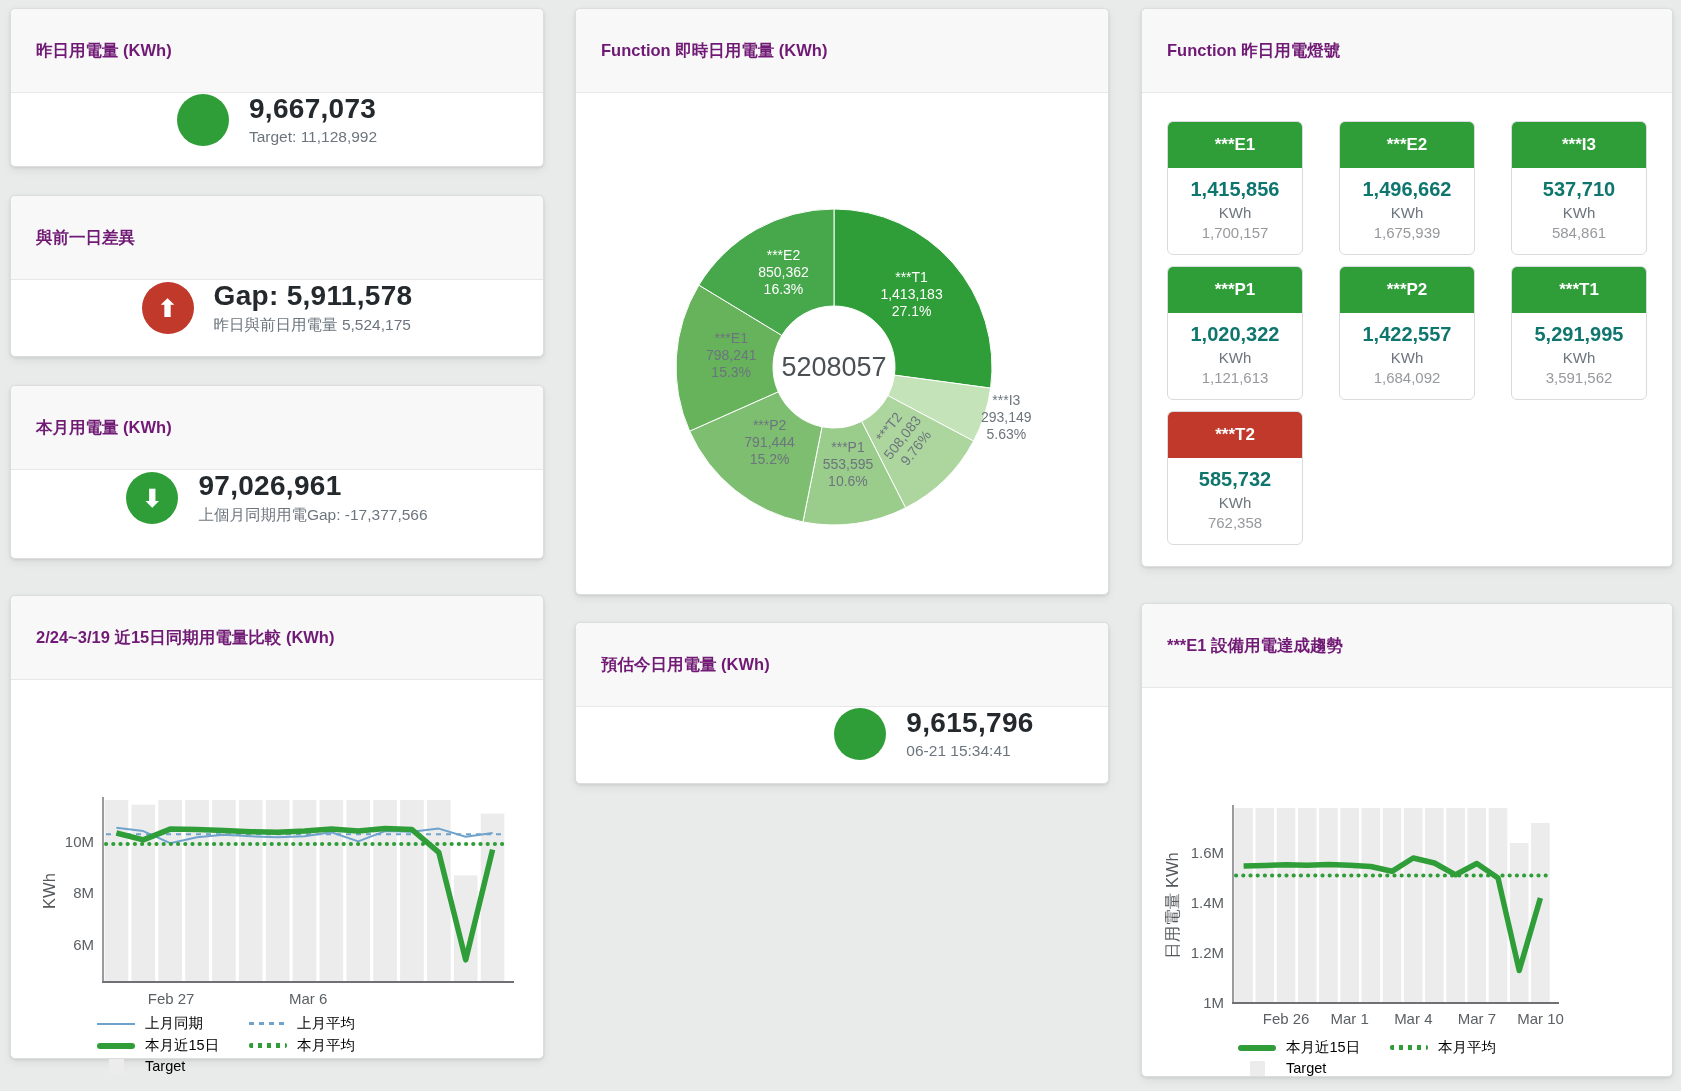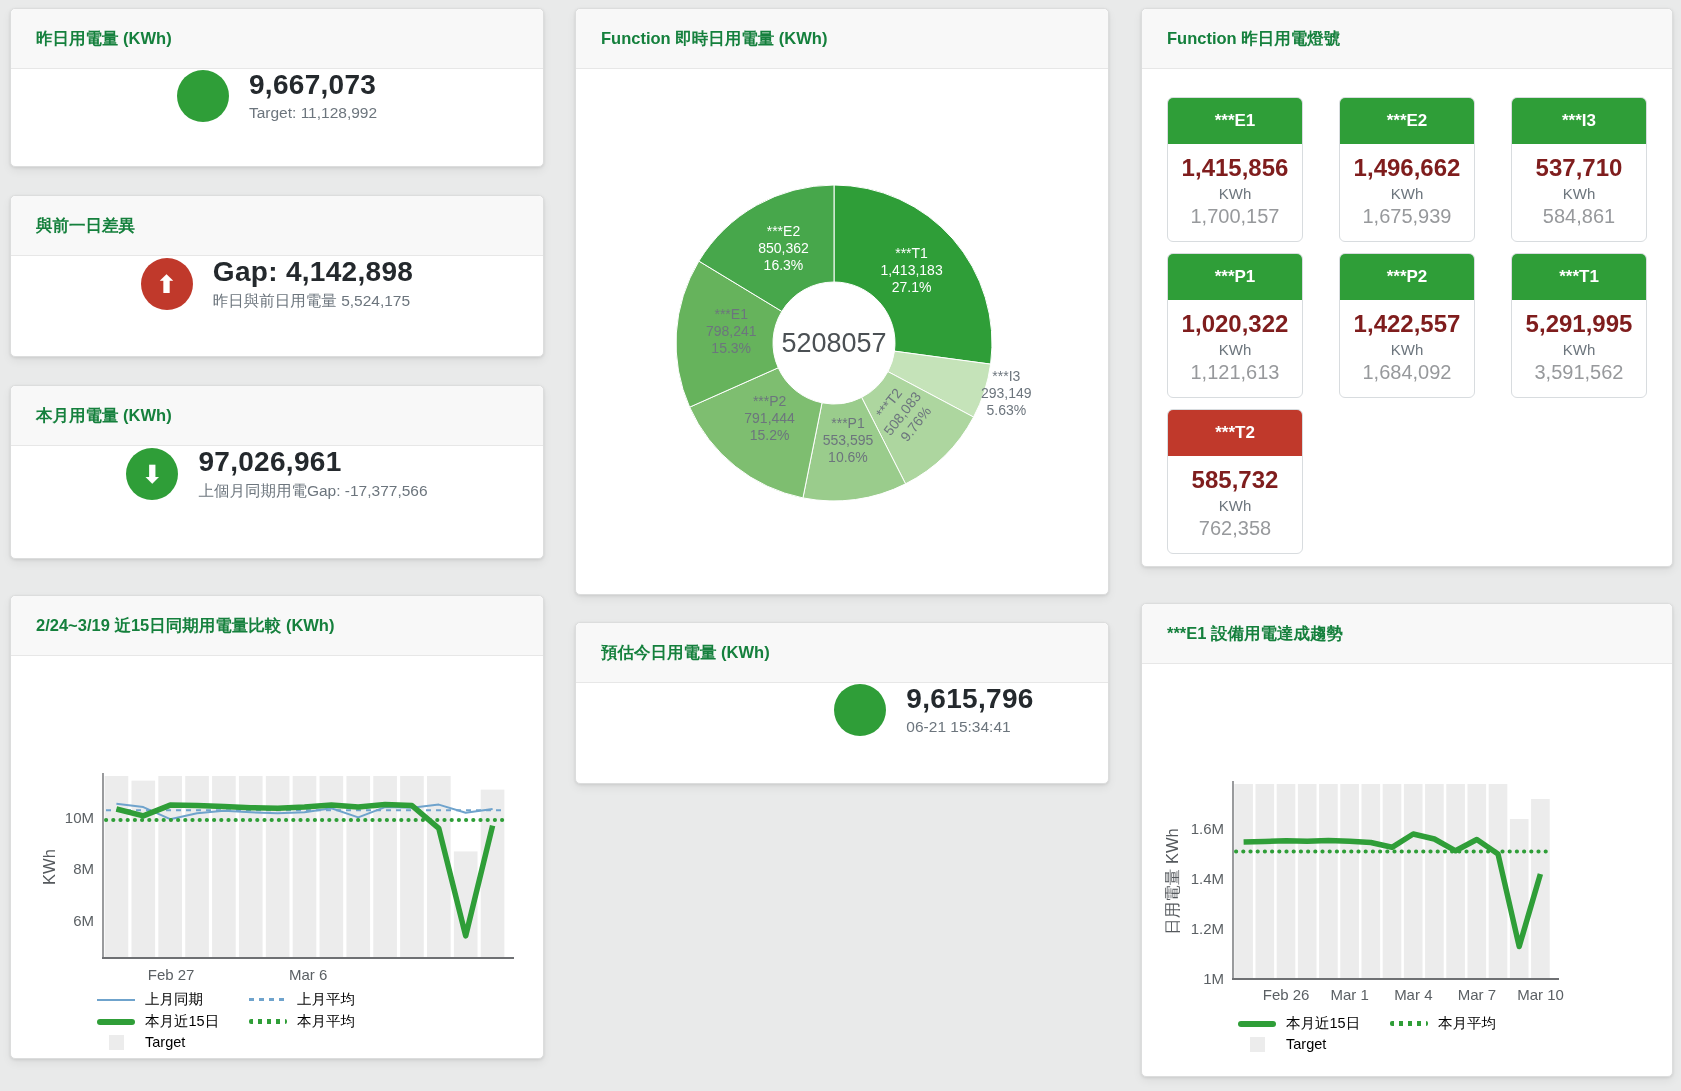--- a/index.html
+++ b/index.html
@@ -9,24 +9,24 @@
     font-family:"Liberation Sans","DejaVu Sans",sans-serif;
     -webkit-font-smoothing:antialiased;
   }
   .page{position:relative;width:1681px;height:1091px;overflow:hidden;}
   .card{
     position:absolute;background:#fff;
     border:1px solid #dcdddd;border-radius:5px;
     box-shadow:0 1px 3px rgba(0,0,0,.09),0 4px 10px rgba(0,0,0,.06);
   }
   .card-header{
-    height:59px;line-height:59px;padding:0 25px;
+    height:59px;line-height:59px;padding:12px 25px;
     background:#f8f8f8;border-bottom:1px solid #e7e7e7;
     border-radius:5px 5px 0 0;
-    font-size:16.5px;font-weight:700;color:#15803d;
+    font-size:16.5px;font-weight:700;color:#701a75;
     white-space:nowrap;overflow:hidden;
   }
   .card-body{position:relative;height:calc(100% - 60px);}
   .kpi-body{display:flex;align-items:flex-start;justify-content:center;}
   .kpi{display:flex;align-items:center;gap:20px;}
   .kpi.shift-right{transform:translateX(92px);}
   .circle{
     width:52px;height:52px;border-radius:50%;flex:0 0 auto;
     display:flex;align-items:center;justify-content:center;
     color:#fff;font-size:25px;font-weight:700;line-height:1;
@@ -37,23 +37,23 @@
   .kpi-sub{font-size:15.5px;color:#6c757d;margin-top:3px;}
   
   .lights-grid{
     padding:28px 25px;display:grid;
     grid-template-columns:repeat(3,136px);
     column-gap:36px;row-gap:11px;justify-content:start;
   }
   .tile{border:1px solid #d8dcdf;border-radius:6px;overflow:hidden;text-align:center;background:#fff;}
   .tile-head{color:#fff;font-weight:700;font-size:17px;padding:13px 0;}
   .tile-body{padding:10px 2px 13px;}
-  .tile-value{font-size:24px;font-weight:700;color:#7f1d1d;}
+  .tile-value{font-size:20px;font-weight:700;color:#0f766e;}
   .tile-unit{font-size:15px;color:#6c757d;margin-top:3px;}
-  .tile-secondary{font-size:20px;color:#97999c;margin-top:3px;}
+  .tile-secondary{font-size:15px;color:#97999c;margin-top:3px;}
   
   .chart-svg{display:block;}
   .legend{position:absolute;display:flex;flex-direction:column;gap:3px;}
   .legend-row{display:flex;}
   .legend-item{display:flex;align-items:center;gap:10px;width:152px;cursor:pointer;}
   .legend-label{font-size:14.5px;color:#000000;white-space:nowrap;}
   svg text{font-family:"Liberation Sans","DejaVu Sans",sans-serif;}
 </style>
 </head>
 <body>
@@ -72,21 +72,21 @@
       </div>
     </div>
   </section>
 
   <section class="card" style="left:10px;top:195px;width:532px;height:160px">
     <div class="card-header">與前一日差異</div>
     <div class="card-body kpi-body">
       <div class="kpi">
         <span class="circle circle-red">⬆</span>
         <div class="kpi-text">
-          <div class="kpi-value">Gap: 4,142,898</div>
+          <div class="kpi-value">Gap: 5,911,578</div>
           <div class="kpi-sub">昨日與前日用電量 5,524,175</div>
         </div>
       </div>
     </div>
   </section>
 
   <section class="card" style="left:10px;top:385px;width:532px;height:172px">
     <div class="card-header">本月用電量 (KWh)</div>
     <div class="card-body kpi-body">
       <div class="kpi">

